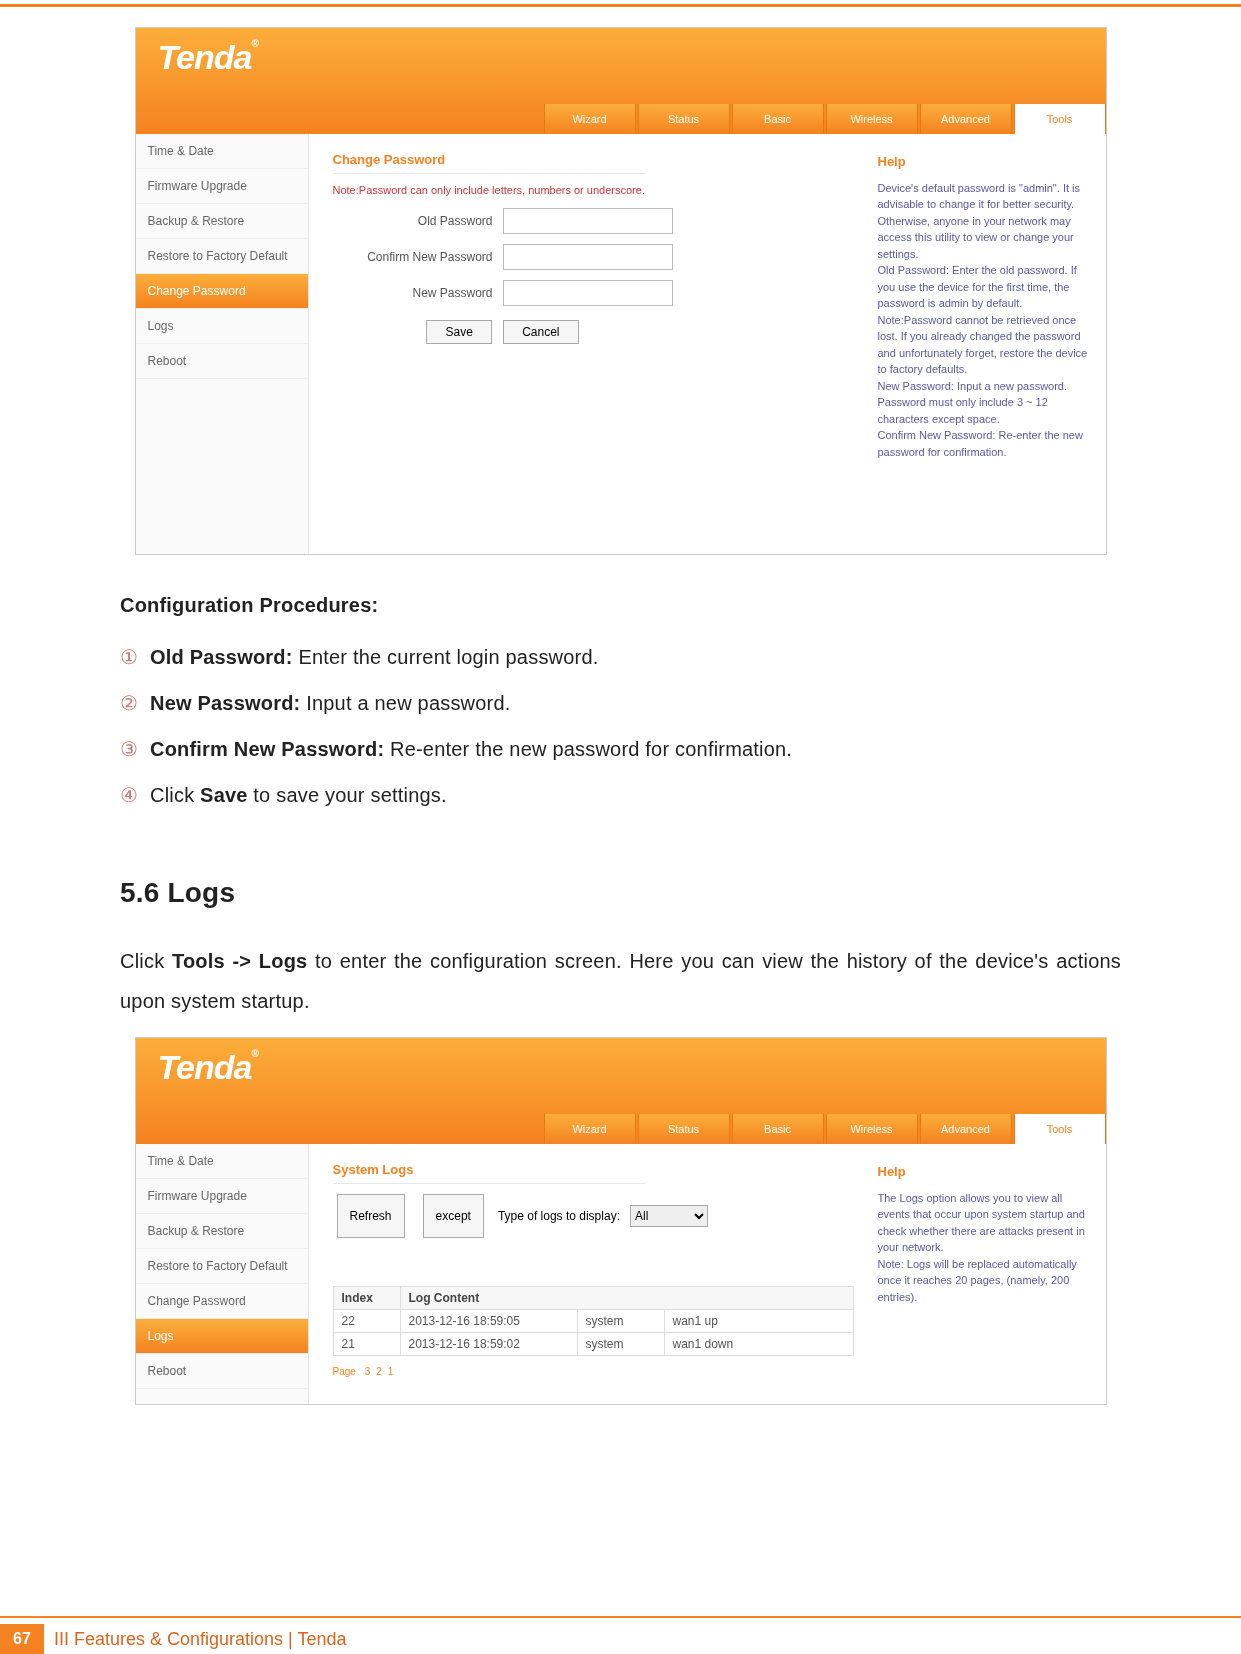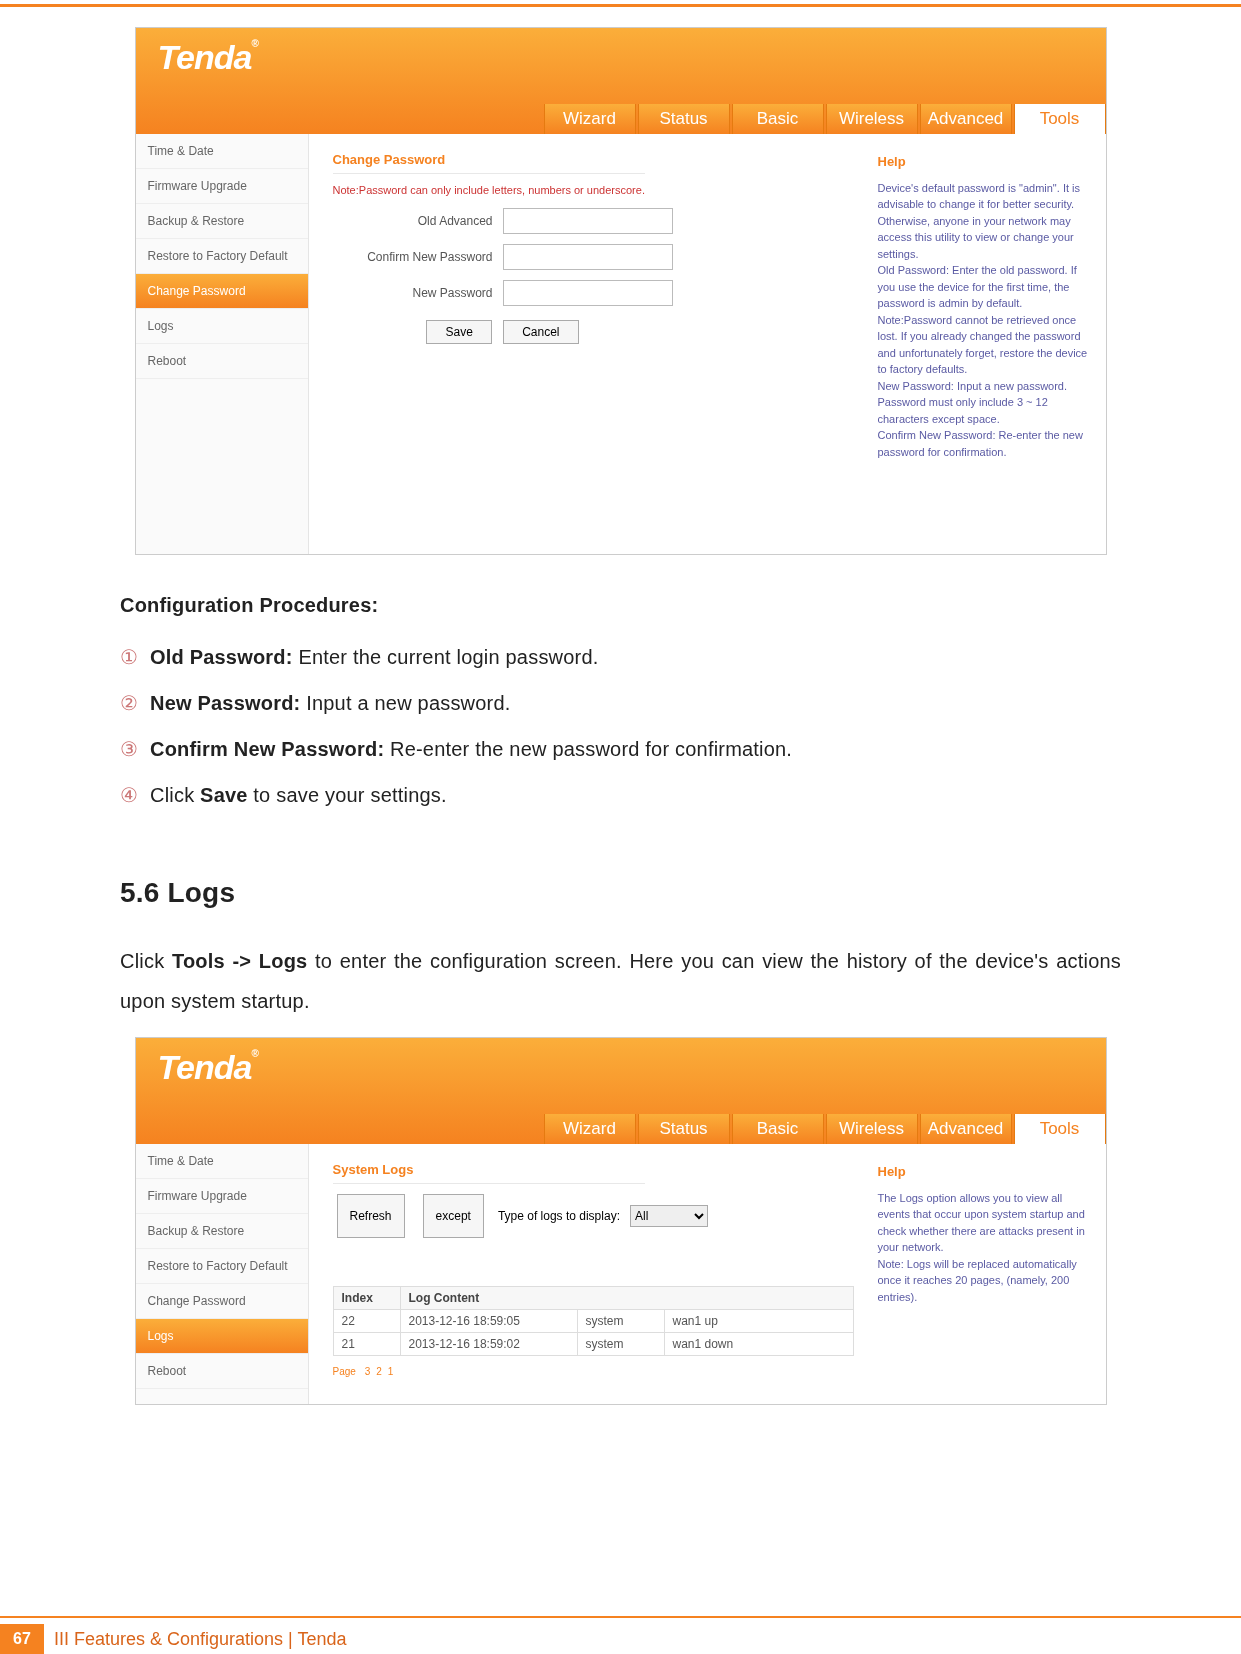--- a/index.html
+++ b/index.html
@@ -51,21 +51,21 @@
     bottom: 0;
     right: 0;
     display: flex;
   }
   .tab {
     width: 90px;
     height: 30px;
     line-height: 30px;
     text-align: center;
     color: #fff;
-    font-size: 17px;
+    font-size: 11px;
     background: linear-gradient(#fbae3a, #f58220);
     border-left: 1px solid #e57a10;
     border-right: 1px solid #e57a10;
     margin-left: 2px;
   }
   .tab.active-tab {
     background: #fff;
     color: #f58220;
   }
   .router-body {
@@ -280,21 +280,21 @@
           <div class="side-item">Backup &amp; Restore</div>
           <div class="side-item">Restore to Factory Default</div>
           <div class="side-item active">Change Password</div>
           <div class="side-item">Logs</div>
           <div class="side-item">Reboot</div>
         </div>
       <div class="router-main">
         <div class="panel-title">Change Password</div>
         <div class="note-red">Note:Password can only include letters, numbers or underscore.</div>
         <div class="form-row">
-          <label>Old Advanced</label>
+          <label>Old Password</label>
           <input type="password" style="">
         </div>
         <div class="form-row">
           <label>Confirm New Password</label>
           <input type="password" style="">
         </div>
         <div class="form-row">
           <label>New Password</label>
           <input type="password" style="">
         </div>

